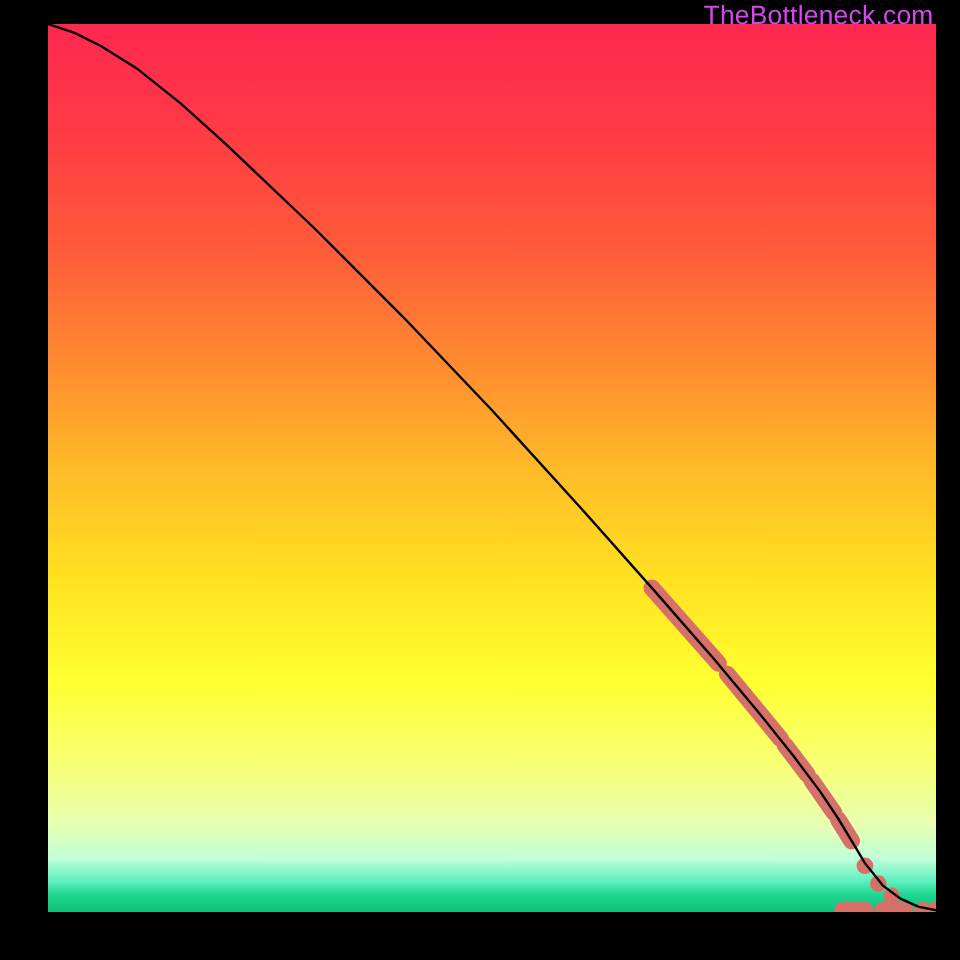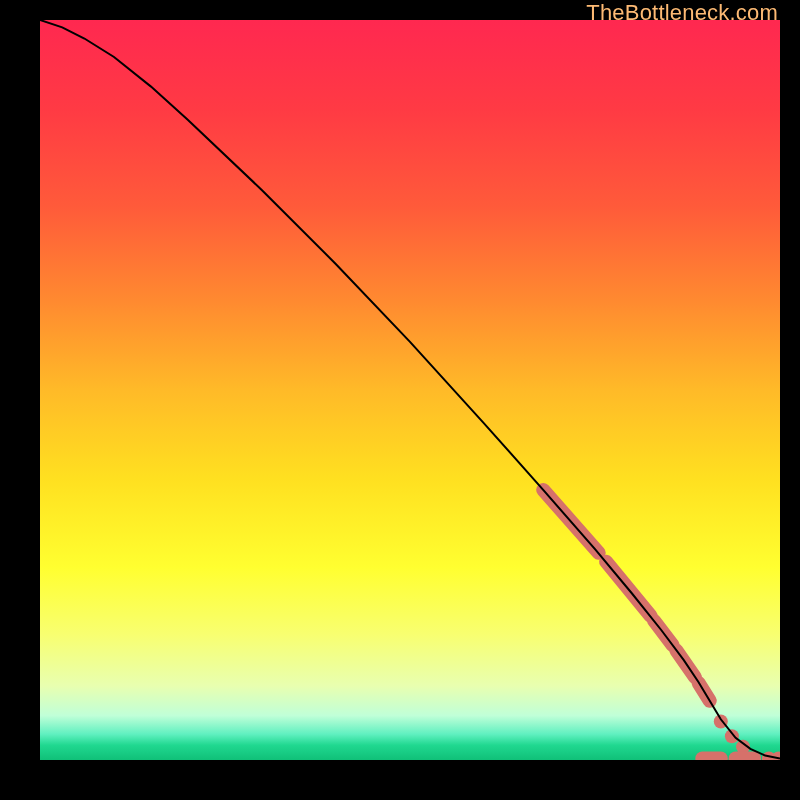--- a/index.html
+++ b/index.html
@@ -16,21 +16,21 @@
     left: 40px;
     top: 20px;
     width: 740px;
     height: 740px;
     overflow: hidden;
   }
   .watermark {
     position: absolute;
     top: 0px;
     right: 22px;
-    color: #fdba74;
+    color: #d946ef;
     font-size: 22px;
     font-weight: 400;
     letter-spacing: 0.2px;
     z-index: 10;
   }
   svg {
     display: block;
   }
 </style>
 </head>

